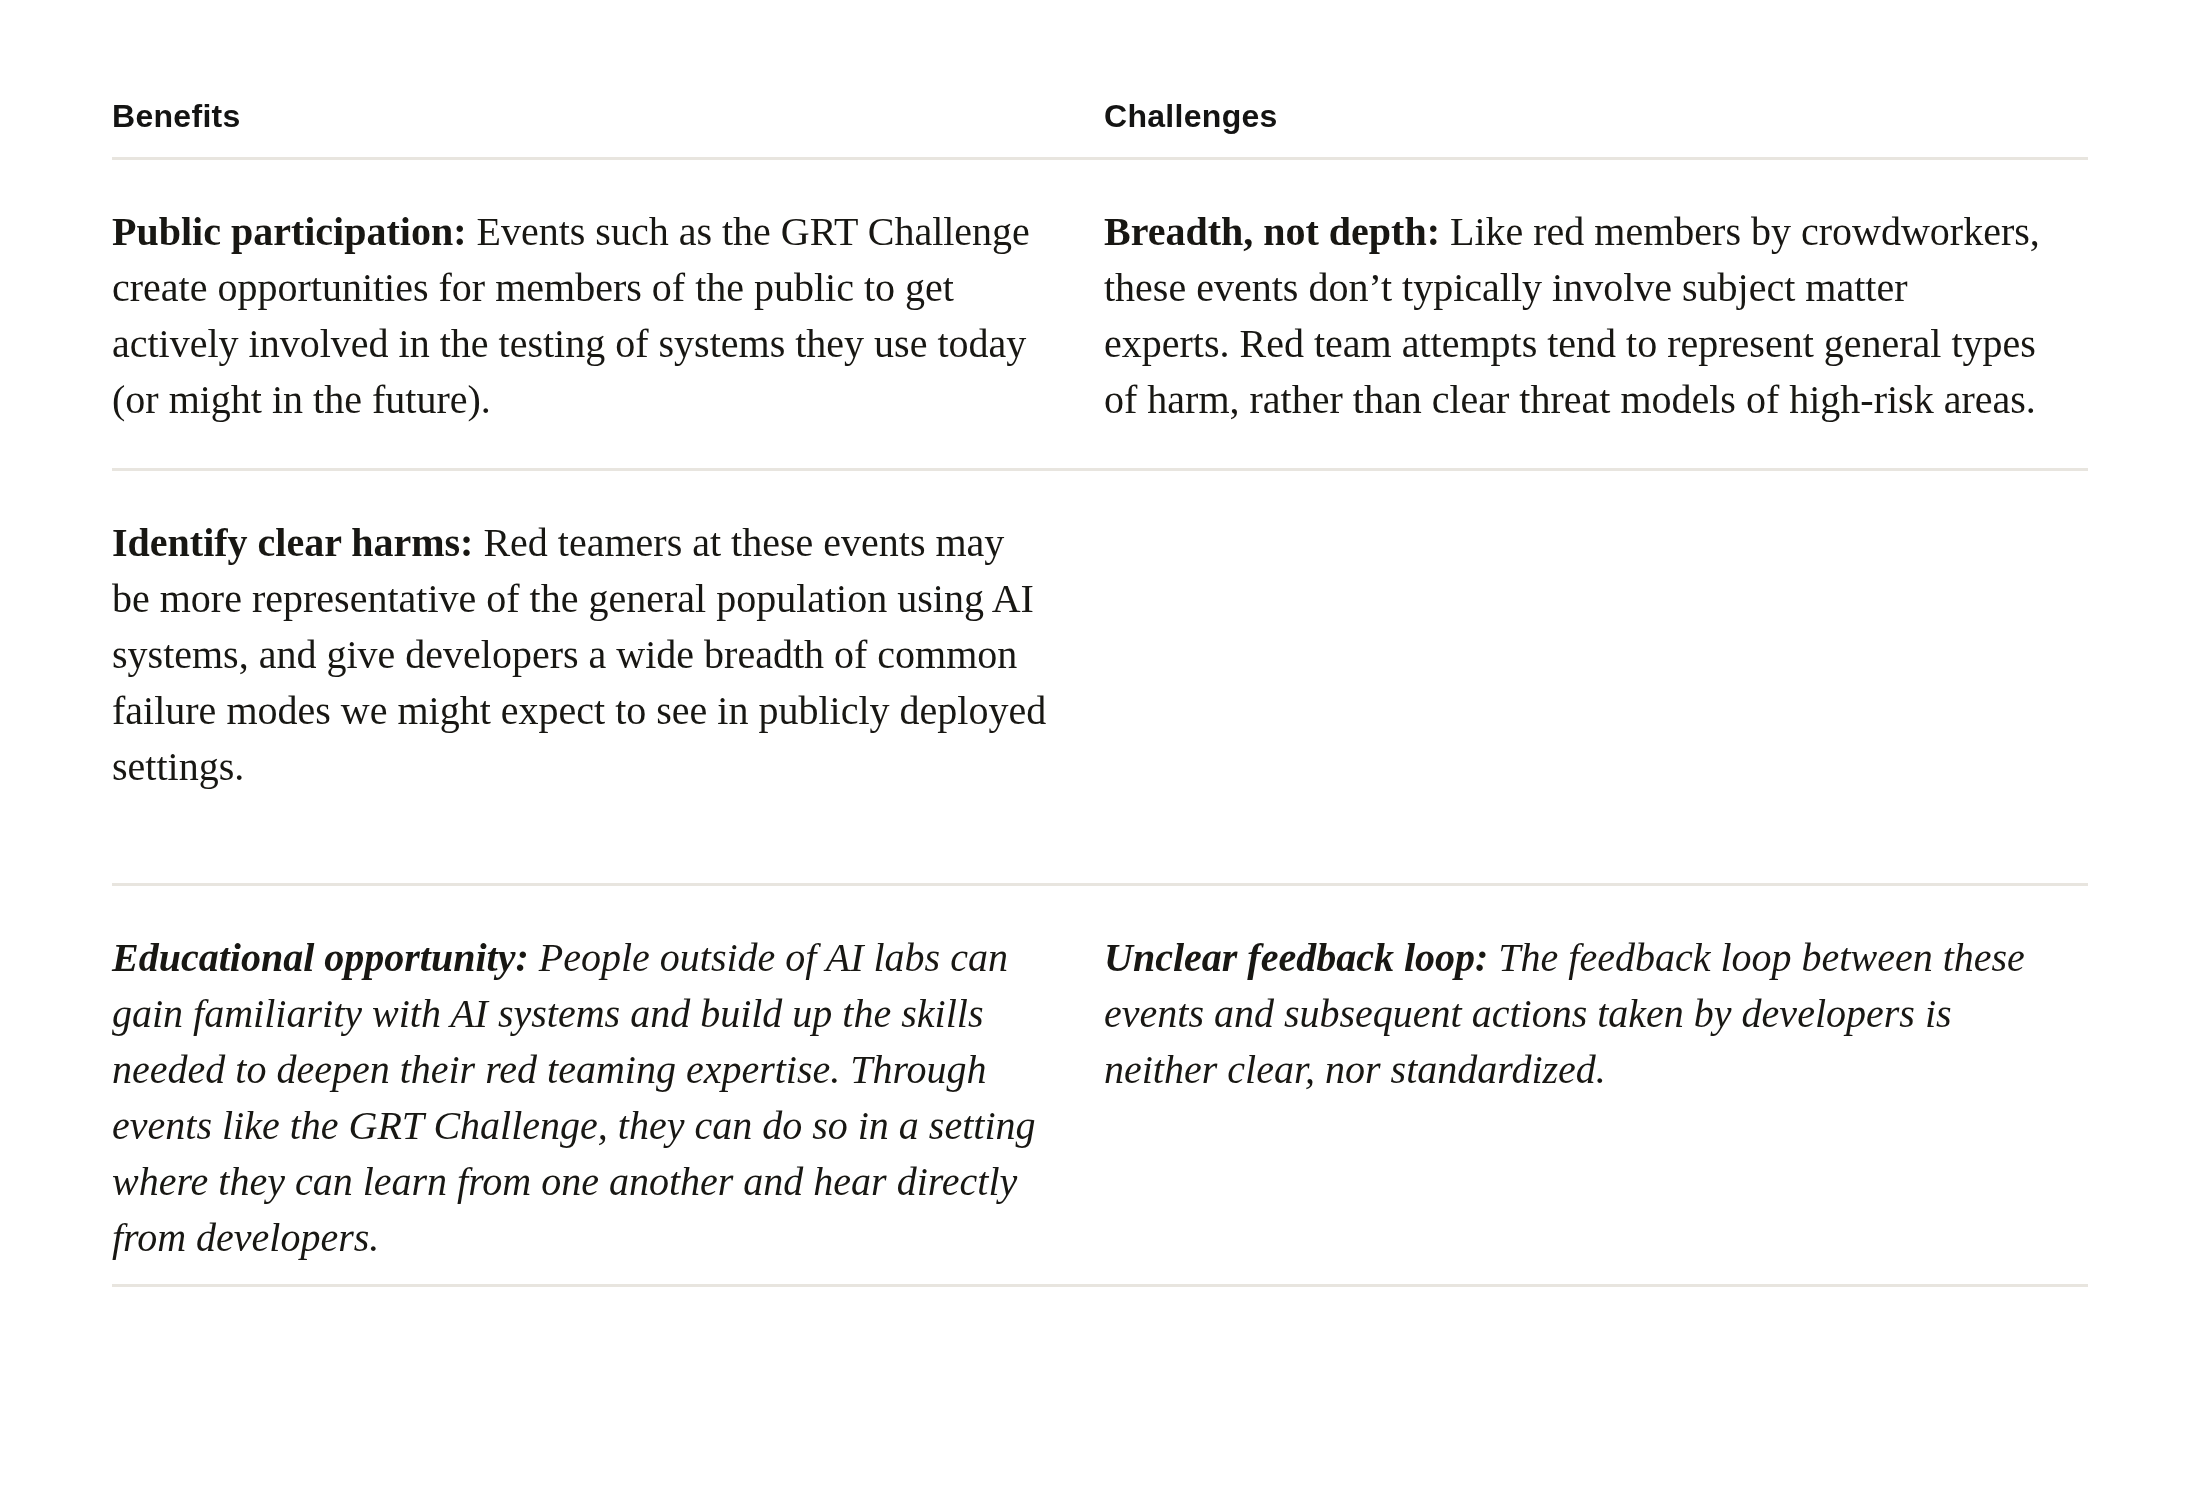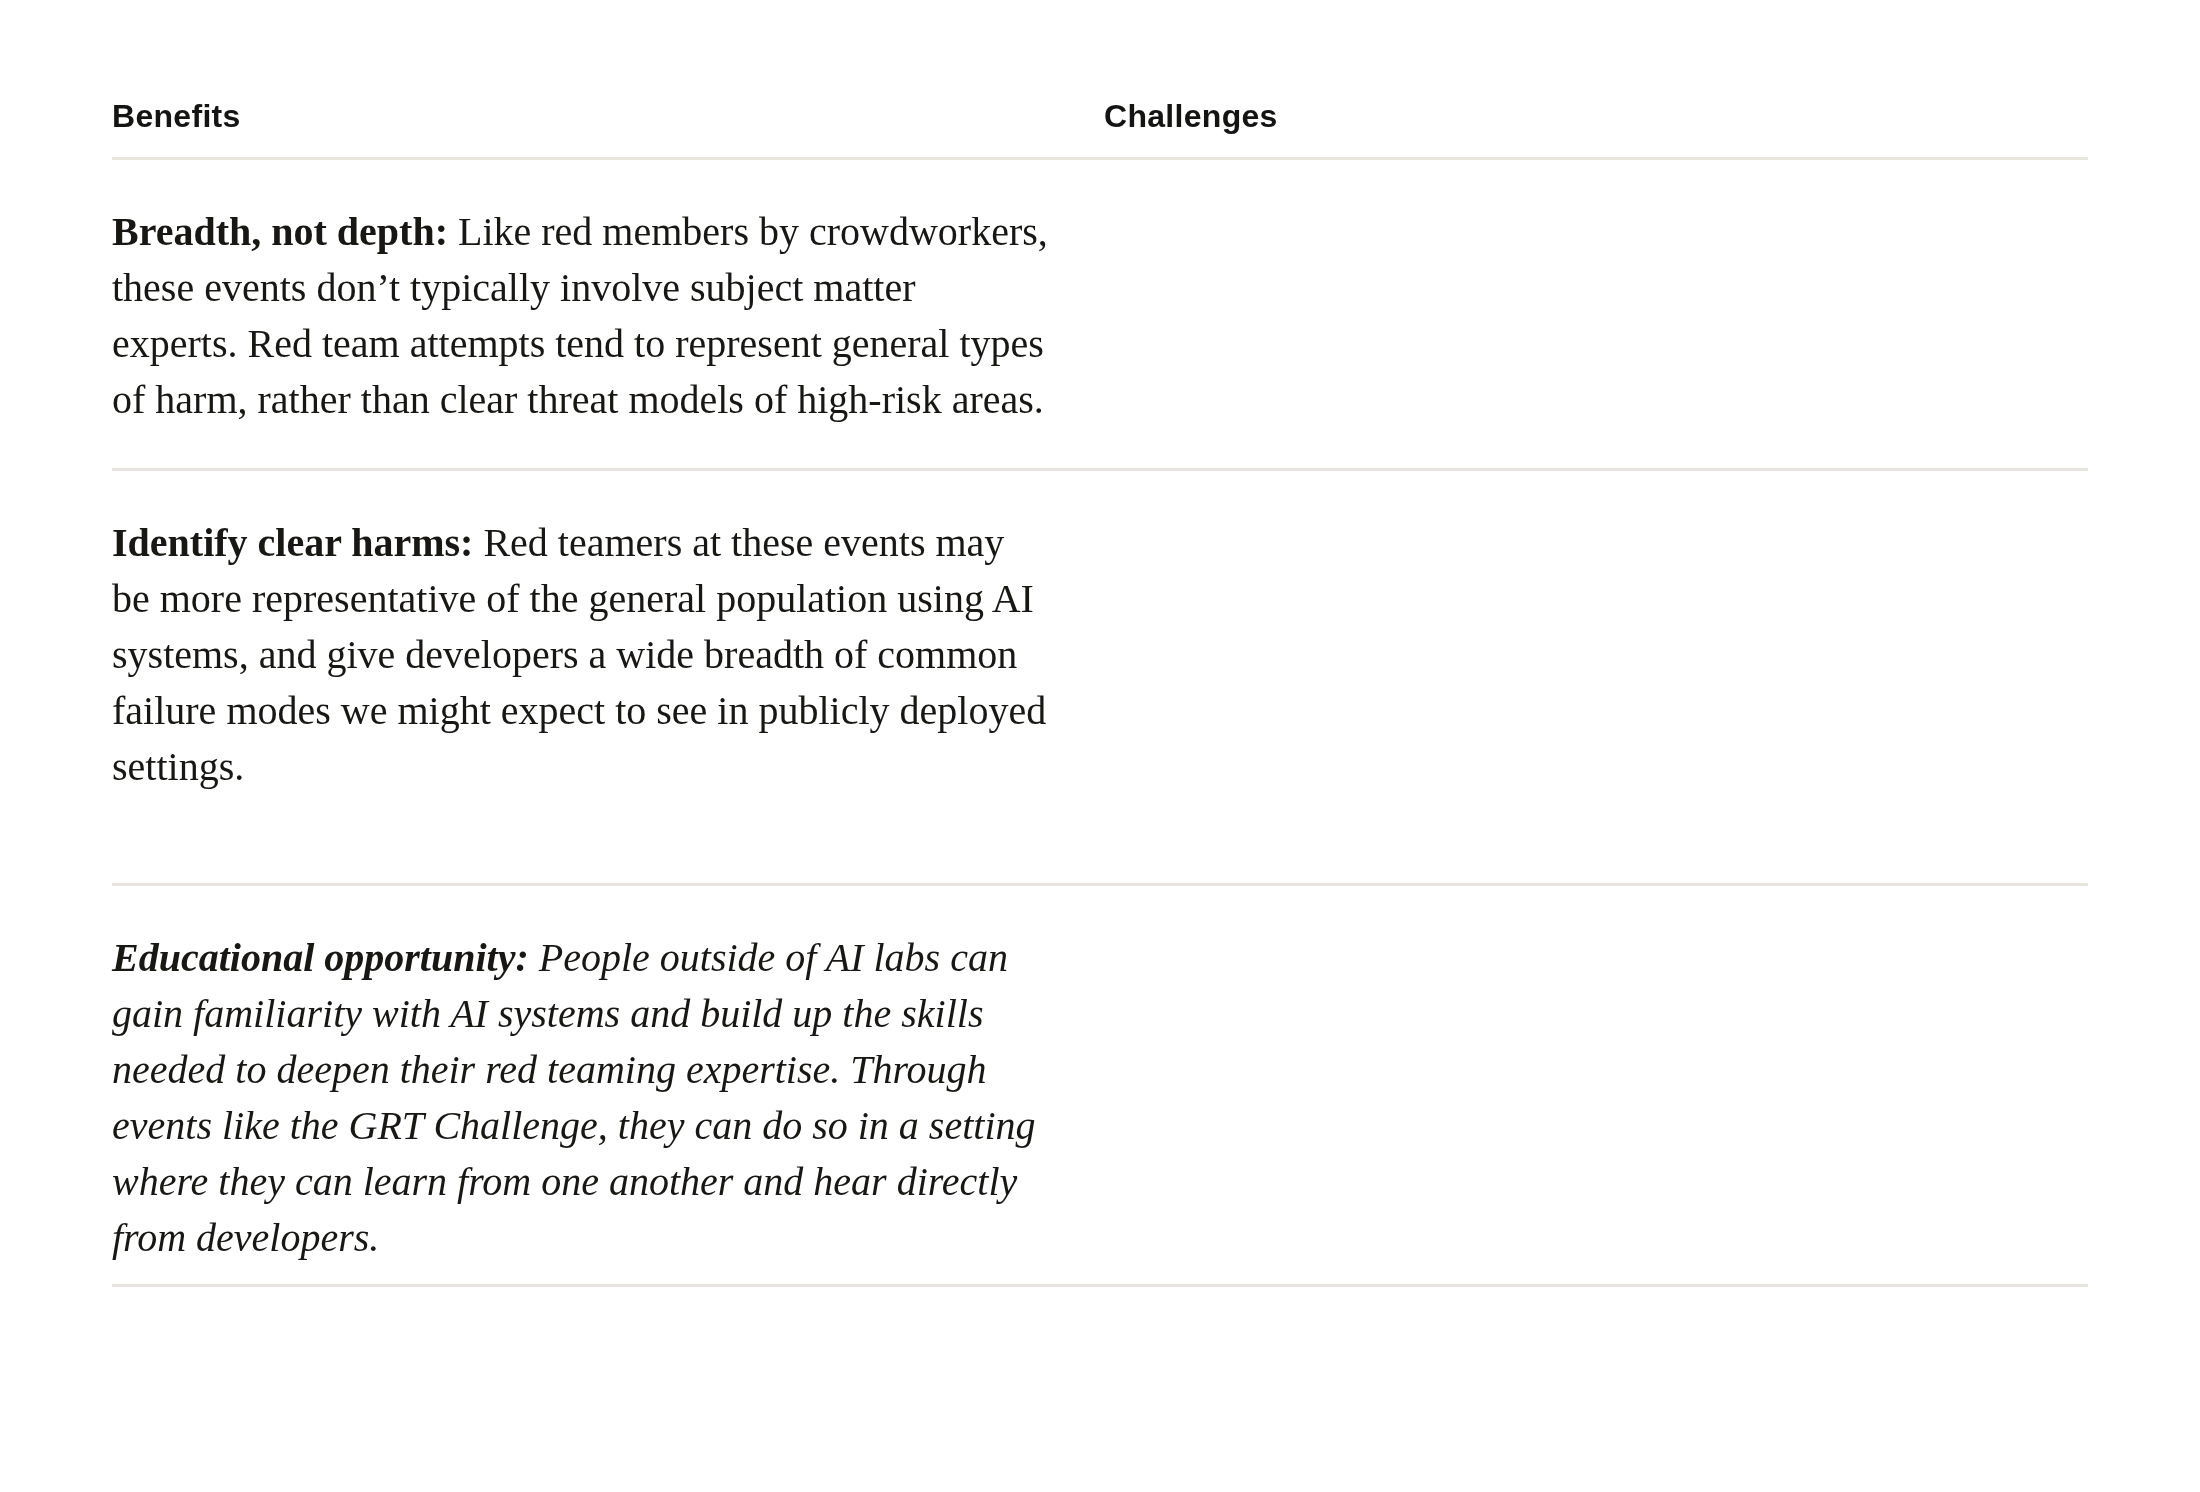--- a/index.html
+++ b/index.html
@@ -51,24 +51,26 @@
 <body>
 
 <main class="table">
 
   <div class="row head-row">
     <h2 class="col-header">Benefits</h2>
     <h2 class="col-header">Challenges</h2>
   </div>
 
   <div class="row body-row-1">
+    <p class="cell"><span class="lead">Public participation:</span><span> Events such as the GRT Challenge create opportunities for members of the public to get actively involved in the testing of systems they use today (or might in the future).</span></p>
     <p class="cell"><span class="lead">Breadth, not depth:</span><span> Like red members by crowdworkers, these events don’t typically involve subject matter experts. Red team attempts tend to represent general types of harm, rather than clear threat models of high-risk areas.</span></p>
   </div>
 
   <div class="row body-row-2">
     <p class="cell"><span class="lead">Identify clear harms:</span><span> Red teamers at these events may be more representative of the general population using AI systems, and give developers a wide breadth of common failure modes we might expect to see in publicly deployed settings.</span></p>
   </div>
 
   <div class="row body-row-3">
     <p class="cell"><span class="lead">Educational opportunity:</span><span> People outside of AI labs can gain familiarity with AI systems and build up the skills needed to deepen their red teaming expertise. Through events like the GRT Challenge, they can do so in a setting where they can learn from one another and hear directly from developers.</span></p>
+    <p class="cell"><span class="lead">Unclear feedback loop:</span><span> The feedback loop between these events and subsequent actions taken by developers is neither clear, nor standardized.</span></p>
   </div>
 
 </main>
 
 </body></html>

